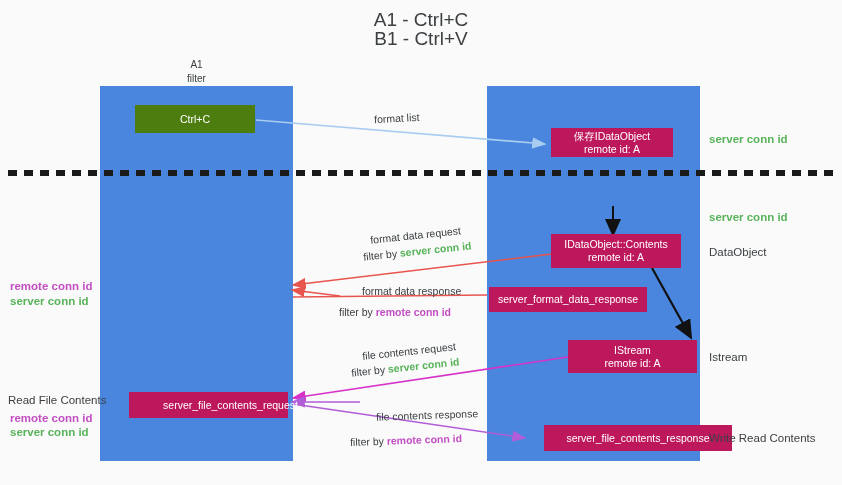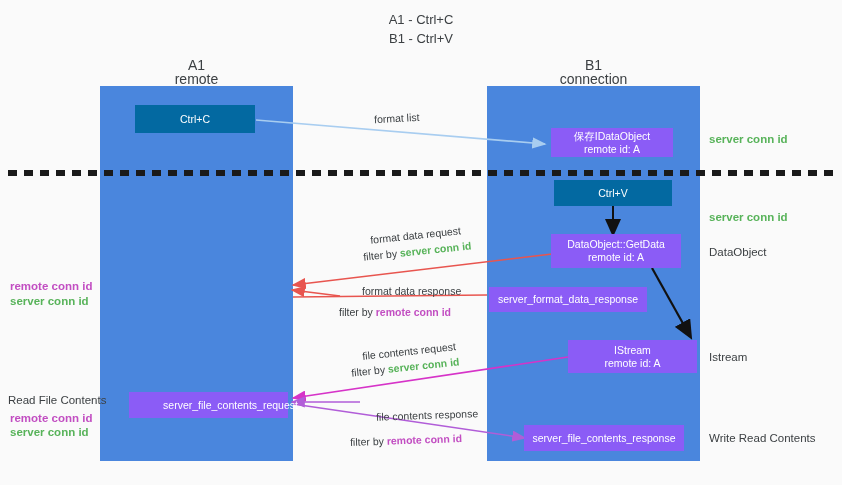--- a/index.html
+++ b/index.html
@@ -9,48 +9,48 @@
     font-family:"Liberation Sans", sans-serif;
     position:relative;
     overflow:hidden;
     color:#3c4043;
   }
   #canvas{position:absolute;left:0;top:0;width:842px;height:485px;}
 
   
   .title{
     position:absolute;left:0;top:10px;width:842px;
-    text-align:center;font-size:13px;line-height:19px;color:#3c4043;
+    text-align:center;font-size:19px;line-height:19px;color:#3c4043;
   }
 
   
   .col-head{
-    position:absolute;text-align:center;font-size:14px;line-height:14px;color:#3c4043;
+    position:absolute;text-align:center;font-size:10px;line-height:14px;color:#3c4043;
   }
 
   
   .lane{position:absolute;background:#4a86dd;}
   #lane-a{left:100px;top:86px;width:193px;height:375px;}
   #lane-b{left:487px;top:86px;width:213px;height:375px;}
 
   
   .divider{
     position:absolute;left:8px;top:170px;width:828px;height:6px;
     background:repeating-linear-gradient(to right,#1a1a1a 0 9px,transparent 9px 16px);
   }
 
   
   .box{
     position:absolute;box-sizing:border-box;
     display:flex;flex-direction:column;align-items:center;justify-content:center;
     color:#ffffff;font-size:10.5px;line-height:13px;text-align:center;
     padding:2px 4px;
   }
-  .box.green{background:#0369a1;}
-  .box.orange{background:#8b5cf6;}
+  .box.green{background:#4d7c0f;}
+  .box.orange{background:#be185d;}
   .box .l2{display:block;}
 
   
   .lbl{position:absolute;font-size:11.5px;line-height:14px;white-space:nowrap;}
   .lbl.green{color:#58b35a;font-weight:bold;}
   .lbl.purple{color:#c24ec2;font-weight:bold;}
   .lbl.dark{color:#3c4043;}
 
   
   .edge-lbl{position:absolute;font-size:10.5px;line-height:14px;white-space:nowrap;color:#3c4043;}
@@ -66,25 +66,21 @@
   <div class="title">
     <div>A1 - Ctrl+C</div>
     <div>B1 - Ctrl+V</div>
   </div>
 
   <div class="lane" id="lane-a"></div>
   <div class="lane" id="lane-b"></div>
 
   <div class="col-head" style="left:100px;top:58px;width:193px;">
     <div>A1</div>
-    <div>remote</div>
-  </div>
-  <div class="col-head" style="left:487px;top:58px;width:213px;">
-    <div>B1</div>
-    <div>connection</div>
+    <div>filter</div>
   </div>
 
   <svg class="arrows" viewBox="0 0 842 485">
     <defs>
       <marker id="ah-lightblue" markerWidth="9" markerHeight="7" refX="8" refY="3.5" orient="auto">
         <polygon points="0 0, 9 3.5, 0 7" fill="#a8cdf0"></polygon>
       </marker>
       <marker id="ah-red" markerWidth="9" markerHeight="7" refX="8" refY="3.5" orient="auto">
         <polygon points="0 0, 9 3.5, 0 7" fill="#e8554f"></polygon>
       </marker>
@@ -118,44 +114,41 @@
 
   <div class="box green" style="left:135px;top:105px;width:120px;height:28px;">
     <span>Ctrl+C</span>
   </div>
 
   <div class="box orange" style="left:551px;top:128px;width:122px;height:29px;">
     <span>保存IDataObject</span>
     <span class="l2">remote id: A</span>
   </div>
 
-  <div class="box green" style="left:554px;top:180px;width:118px;height:26px;">
-    <span>Ctrl+V</span>
-  </div>
 
   <div class="box orange" style="left:551px;top:234px;width:130px;height:34px;">
-    <span>DataObject::GetData</span>
+    <span>IDataObject::Contents</span>
     <span class="l2">remote id: A</span>
   </div>
 
 
   <div class="box orange" style="left:489px;top:287px;width:158px;height:25px;">
     <span>server_format_data_response</span>
   </div>
 
   <div class="box orange" style="left:568px;top:340px;width:129px;height:33px;">
     <span>IStream</span>
     <span class="l2">remote id: A</span>
   </div>
 
   <div class="box orange" style="left:129px;top:392px;width:159px;height:26px;padding-left:48px;">
     <span>server_file_contents_request</span>
   </div>
 
-  <div class="box orange" style="left:524px;top:425px;width:160px;height:26px;">
+  <div class="box orange" style="left:544px;top:425px;width:188px;height:26px;">
     <span>server_file_contents_response</span>
   </div>
 
   <div class="lbl green" style="left:709px;top:132px;">server conn id</div>
   <div class="lbl green" style="left:709px;top:210px;">server conn id</div>
   <div class="lbl dark" style="left:709px;top:245px;">DataObject</div>
   <div class="lbl dark" style="left:709px;top:350px;">Istream</div>
   <div class="lbl dark" style="left:709px;top:431px;">Write Read Contents</div>
 
   <div class="lbl purple" style="left:10px;top:279px;">remote conn id</div>

